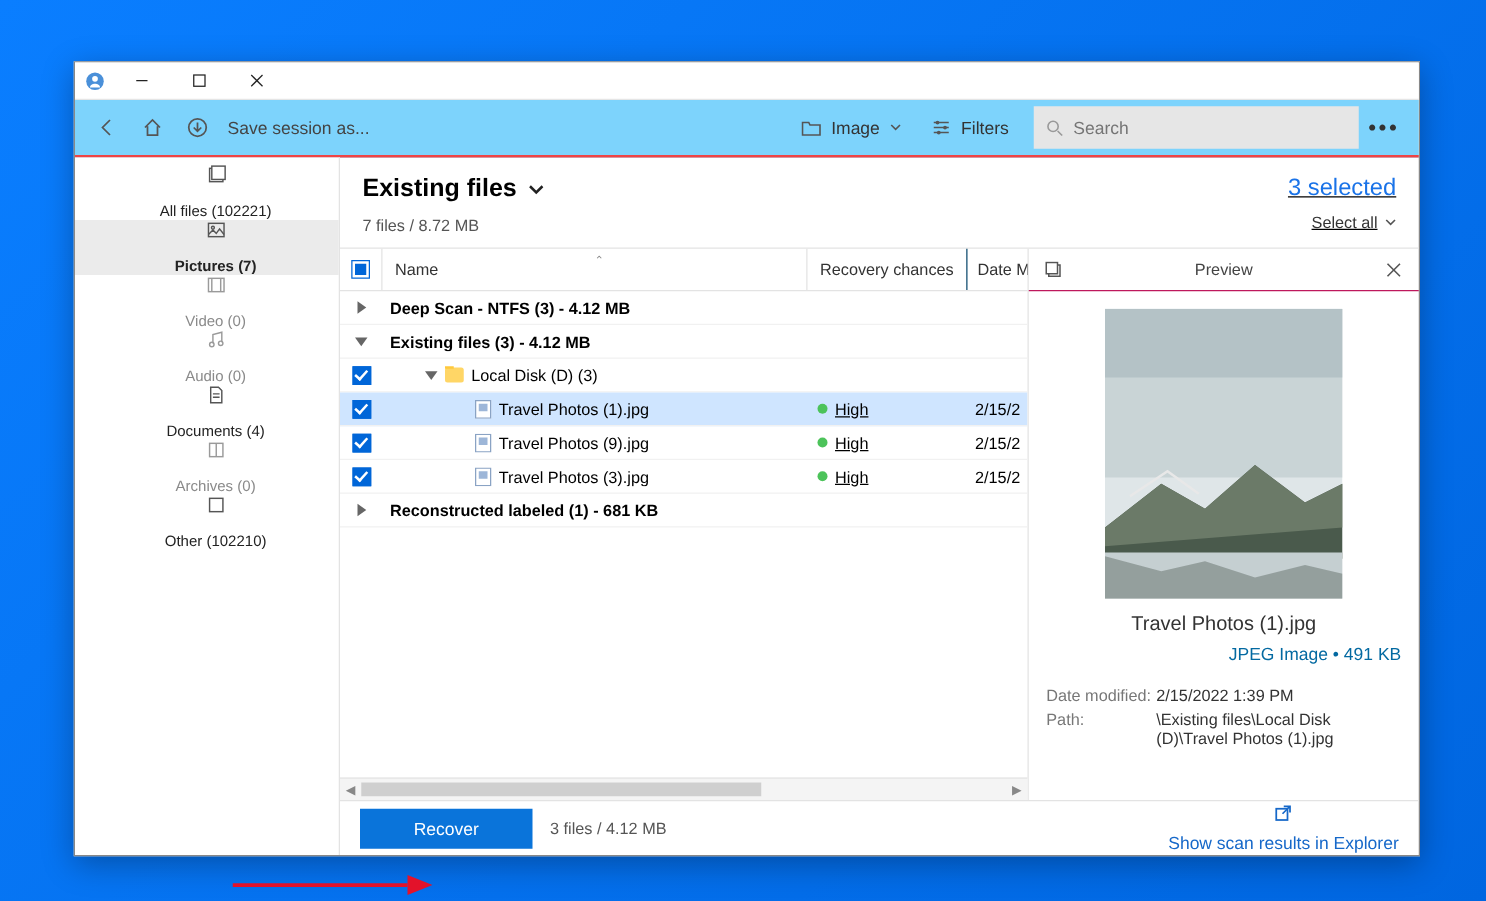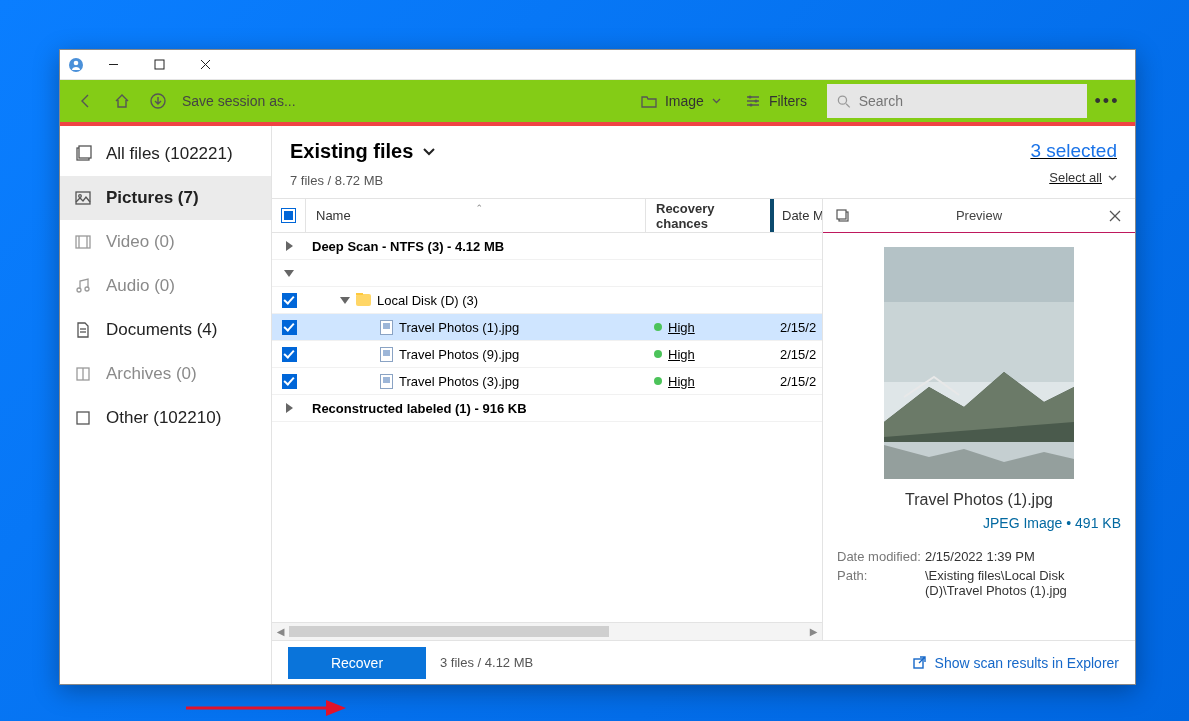--- a/index.html
+++ b/index.html
@@ -4,50 +4,50 @@
 <style>
   * { box-sizing: border-box; margin: 0; padding: 0; font-family: "Segoe UI", Arial, sans-serif; }
   body { background: linear-gradient(135deg, #0a7eff 0%, #0066e0 100%); width:1189px; height:721px; overflow:hidden; position:relative; }
   .window { position:absolute; left:59px; top:49px; width:1077px; height:636px; background:#ffffff; border:1px solid #888; box-shadow:0 6px 24px rgba(0,0,0,0.3); display:flex; flex-direction:column; }
   .titlebar { height:30px; background:#ffffff; display:flex; align-items:center; padding-left:8px; border-bottom:1px solid #e5e5e5; }
   .titlebar .app-icon { width:16px; height:16px; margin-right:6px; }
   .titlebar .title { font-size:12px; color:#333; flex:1; }
   .win-controls { display:flex; }
   .win-btn { width:46px; height:30px; display:flex; align-items:center; justify-content:center; }
   .win-btn svg { stroke:#222; stroke-width:1; fill:none; }
-  .toolbar { height:46px; background:#84cc16; display:flex; align-items:center; padding:0 8px; border-bottom:4px solid #ef4444; }
+  .toolbar { height:46px; background:#7dd3fc; display:flex; align-items:center; padding:0 8px; border-bottom:2px solid #ef4444; }
   .tb-btn { width:36px; height:36px; display:flex; align-items:center; justify-content:center; color:#555; }
   .tb-btn svg { stroke:#555; stroke-width:1.4; fill:none; }
   .save-session { font-size:14px; color:#444; margin-left:6px; flex:1; }
   .view-btn,.filters-btn { display:flex; align-items:center; font-size:14px; color:#333; padding:0 12px; height:36px; gap:8px; }
   .search-box { width:260px; height:34px; background:#e6e6e6; display:flex; align-items:center; padding:0 10px; gap:8px; margin-left:8px; }
   .search-box input { border:none; background:transparent; outline:none; font-size:14px; color:#666; width:100%; }
   .more-btn { width:40px; display:flex; align-items:center; justify-content:center; font-size:18px; color:#333; letter-spacing:2px; }
   .body { flex:1; display:flex; min-height:0; }
   .sidebar { width:212px; border-right:1px solid #e3e3e3; background:#fff; padding-top:6px; }
-  .side-item { height:44px; display:flex; align-items:center; padding-left:14px; gap:14px; font-size:17px; color:#222; cursor:pointer; }
+  .side-item { height:44px; display:flex; align-items:center; padding-left:14px; gap:14px; font-size:12px; color:#222; cursor:pointer;flex-direction:column; }
   .side-item.active { background:#ebebeb; font-weight:600; }
   .side-item.dim { color:#8a8a8a; }
   .side-item svg { stroke:#555; stroke-width:1.3; fill:none; width:18px; height:18px; }
   .side-item.dim svg { stroke:#9a9a9a; }
   .main { flex:1; display:flex; flex-direction:column; min-width:0; }
   .main-header { display:flex; padding:14px 18px 10px 18px; }
   .mh-left { flex:1; }
   .mh-title { font-size:20px; font-weight:700; display:flex; align-items:center; gap:10px; }
   .mh-sub { font-size:13px; color:#555; margin-top:10px; }
   .mh-right { text-align:right;text-decoration:underline; }
   .sel-count { font-size:19px; color:#1a73e8; }
   .sel-all { font-size:13px; color:#333; margin-top:8px; display:flex; align-items:center; justify-content:flex-end; gap:6px; }
   .content-row { flex:1; display:flex; min-height:0; border-top:1px solid #e3e3e3; }
   .file-area { flex:1; display:flex; flex-direction:column; min-width:0; border-right:1px solid #e3e3e3; }
   .col-headers { height:34px; display:flex; align-items:center; border-bottom:1px solid #e3e3e3; font-size:13px; color:#333; }
   .col-ck { width:34px; display:flex; align-items:center; justify-content:center; border-right:1px solid #e3e3e3; height:100%; }
   .col-name { flex:1; padding-left:10px; display:flex; align-items:center; height:100%; border-right:1px solid #e3e3e3; position:relative; }
   .sort-caret { position:absolute; left:50%; top:4px; font-size:9px; color:#888; }
-  .col-chance { width:128px; padding-left:10px; display:flex; align-items:center; height:100%; border-right:4px solid #0c4a6e;font-weight:bold; }
+  .col-chance { width:128px; padding-left:10px; display:flex; align-items:center; height:100%; border-right:1px solid #0c4a6e; }
   .col-date { width:48px; padding-left:8px; display:flex; align-items:center; height:100%; overflow:hidden; white-space:nowrap; }
   .file-list { flex:1; overflow:hidden; }
   .row { height:27px; display:flex; align-items:center; font-size:13px; border-bottom:1px solid #f1f1f1; }
   .row .ckcell { width:34px; display:flex; justify-content:center; }
   .row .namecell { flex:1; display:flex; align-items:center; gap:6px; padding-left:6px; overflow:hidden; white-space:nowrap; }
   .row .chancecell { width:128px; display:flex; align-items:center; gap:6px; padding-left:8px;text-decoration:underline; }
   .row .datecell { width:48px; overflow:hidden; white-space:nowrap; padding-left:6px; }
   .row.bold .namecell { font-weight:600; }
   .row.selected { background:#cfe5ff; }
   .row .indent1 { width:22px; }
@@ -77,21 +77,21 @@
   .prev-body { flex:1; padding:14px 14px 0 14px; font-size:13px; color:#333; overflow:hidden; }
   .thumb-img { width:190px; height:232px; margin:0 auto 12px auto; display:block; }
   .prev-name { text-align:center; font-size:16px; margin-bottom:6px; }
   .prev-meta { text-align:right; color:#0369a1; font-size:14px; margin-bottom:18px; }
   .kv { display:flex; font-size:13px; margin-bottom:4px; }
   .kv .k { width:88px; color:#777; }
   .kv .v { flex:1; color:#333; }
   .footer { height:44px; border-top:1px solid #e3e3e3; display:flex; align-items:center; padding:0 16px; }
   .recover-btn { width:138px; height:32px; background:#0a74da; color:#fff; font-size:14px; display:flex; align-items:center; justify-content:center; margin-right:14px; cursor:pointer; }
   .foot-status { font-size:13px; color:#555; flex:1; }
-  .explorer-link { font-size:14px; color:#1668c9; display:flex; align-items:center; gap:8px; cursor:pointer; }
+  .explorer-link { font-size:14px; color:#1668c9; display:flex; align-items:center; gap:8px; cursor:pointer;flex-direction:column; }
   .arrow-annot { position:absolute; left:186px; top:696px; pointer-events:none; }
 </style>
 </head>
 <body>
 
 <div class="window">
 
   <div class="titlebar">
     <svg class="app-icon" viewBox="0 0 16 16">
         <circle cx="8" cy="8" r="7" fill="#4a90d9"></circle>
@@ -267,20 +267,23 @@
               <div class="namecell">
                   <span>Deep Scan - NTFS (3) - 4.12 MB</span>
                 </div>
               <div class="chancecell"></div>
                 <div class="datecell"></div>
             </div>
             <div class="row bold">
               <div class="ckcell">
                   <div class="tri down"></div>
                 </div>
+              <div class="namecell">
+                  <span>Existing files (3) - 4.12 MB</span>
+                </div>
               <div class="chancecell"></div>
                 <div class="datecell"></div>
             </div>
             <div class="row">
               <div class="ckcell">
                   <div class="checkbox checked"></div>
                 </div>
               <div class="namecell">
                   <span class="indent1"></span>
                   <div class="tri down"></div>
@@ -333,21 +336,21 @@
                   <div class="dot-green"></div>
                   <span>High</span>
                 </div>
               <div class="datecell">2/15/2</div>
             </div>
             <div class="row bold">
               <div class="ckcell">
                   <div class="tri right"></div>
                 </div>
               <div class="namecell">
-                  <span>Reconstructed labeled (1) - 916 KB</span>
+                  <span>Reconstructed labeled (1) - 681 KB</span>
                 </div>
               <div class="chancecell"></div>
                 <div class="datecell"></div>
             </div>
           </div>
 
           <div class="hscroll">
             <div class="larrow">◀</div>
             <div class="thumb"></div>
             <div class="rarrow">▶</div>

